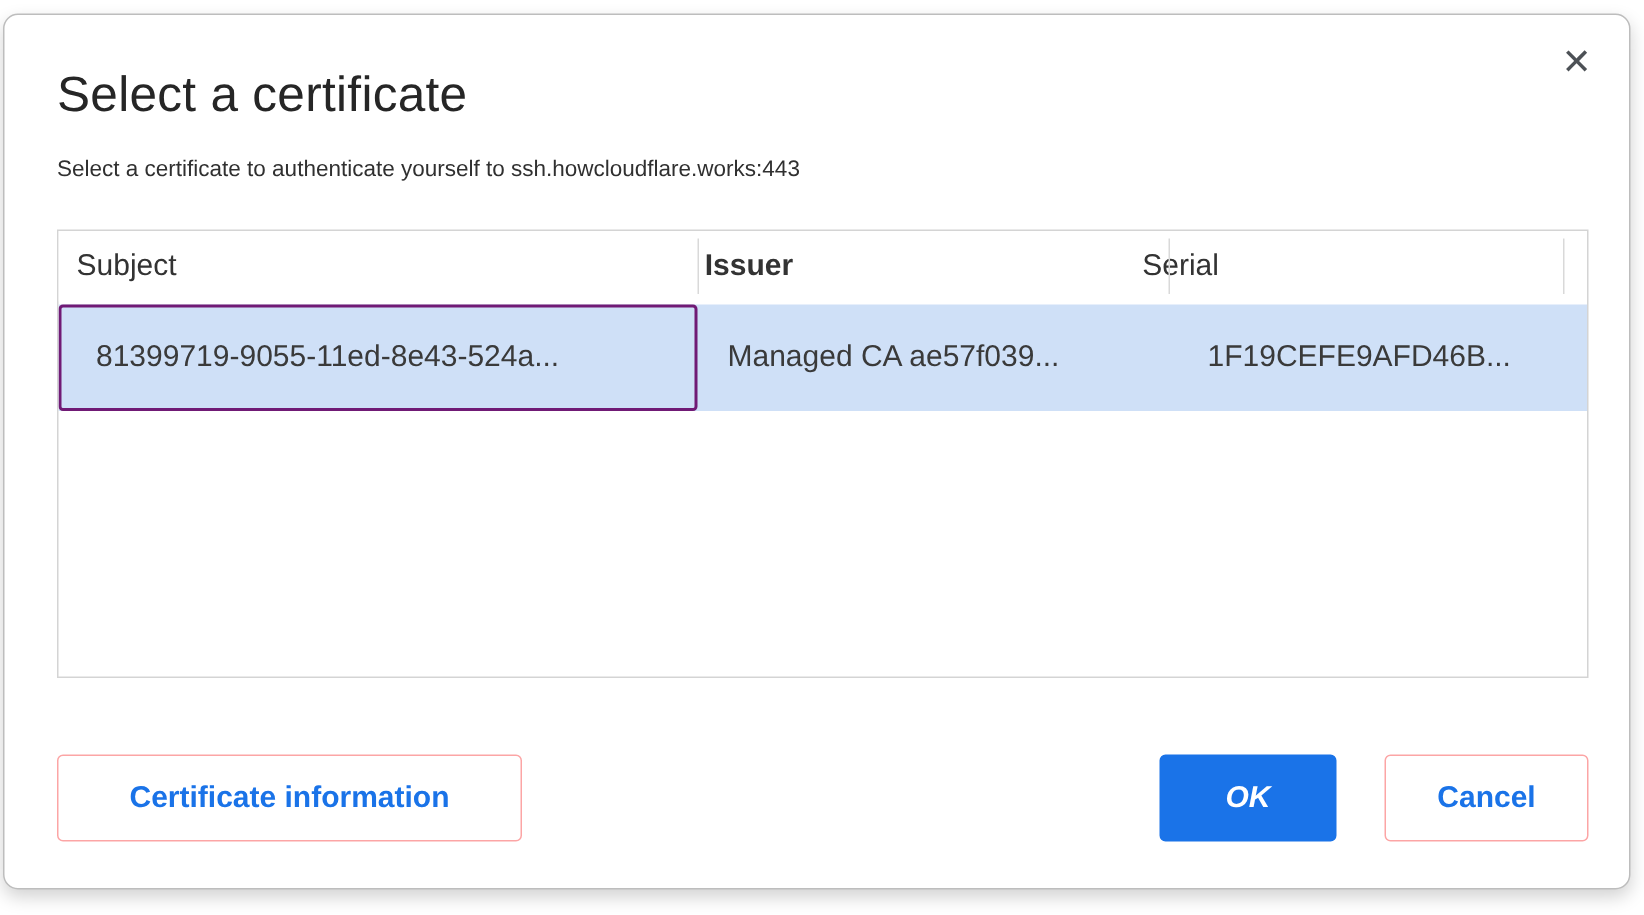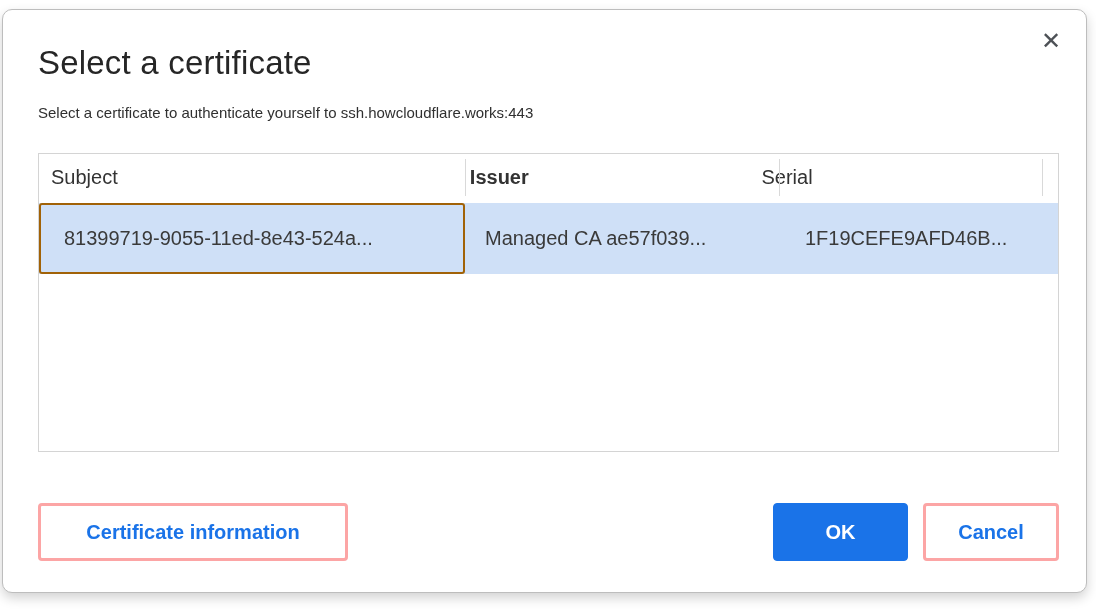--- a/index.html
+++ b/index.html
@@ -97,21 +97,21 @@
     display: flex;
     align-items: center;
     font-size: 20px;
     color: #3a3a3a;
     white-space: nowrap;
     overflow: hidden;
   }
   .td-subject {
     width: 426px;
     padding-left: 23px;
-    border: 2px solid #a16207;
+    border: 2px solid #701a75;
     border-radius: 3px;
   }
   .td-issuer { width: 314px; padding-left: 20px; }
   .td-serial { width: 264px; padding-left: 26px; }
 
   .button-row {
     position: absolute;
     left: 0; top: 493px;
     width: 100%;
     height: 60px;
@@ -123,30 +123,30 @@
     font-family: "Liberation Sans", sans-serif;
     font-size: 20px;
     font-weight: bold;
     cursor: pointer;
     display: flex;
     align-items: center;
     justify-content: center;
   }
   .btn-outline {
     background: #ffffff;
-    border: 3px solid #fca5a5;
+    border: 1px solid #fca5a5;
     color: #1a73e8;
   }
   .btn-primary {
     background: #1a73e8;
     border: 1px solid #1a73e8;
     color: #ffffff;
   }
   .btn-info   { left: 35px;  width: 310px; }
-  .btn-ok     { left: 770px; width: 135px; }
+  .btn-ok     { left: 770px; width: 118px; font-style: italic; }
   .btn-cancel { left: 920px; width: 136px; }
 </style>
 </head>
 <body>
 
 <div class="stage">
   <div class="dialog">
 
     <button class="close-btn">✕</button>
 

